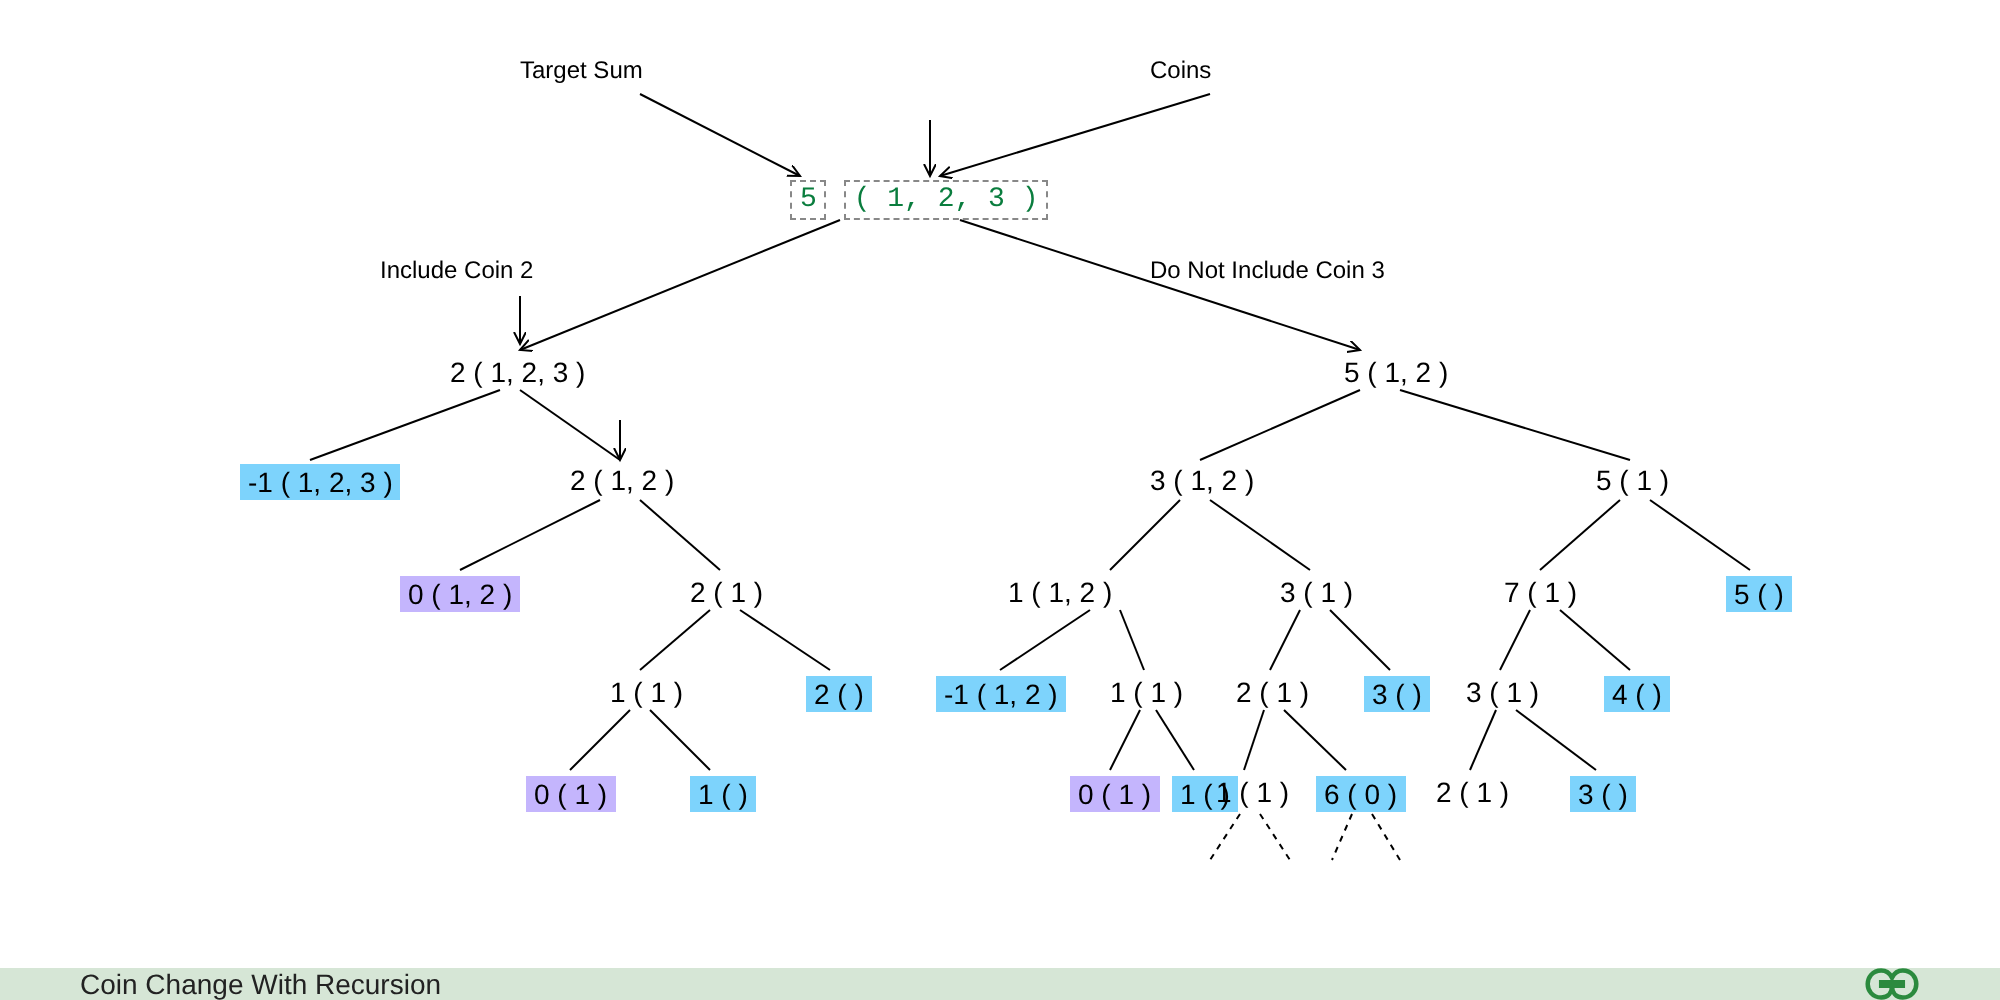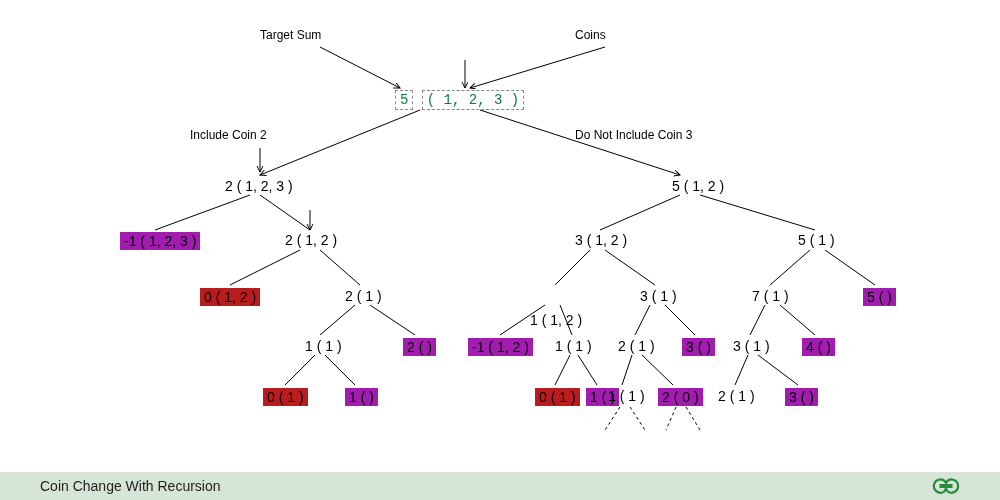--- a/index.html
+++ b/index.html
@@ -1,23 +1,23 @@
 <!DOCTYPE html>
 <html><head>
 <meta charset="utf-8">
 <style>
   * { margin: 0; padding: 0; box-sizing: border-box; }
   body { width: 1000px; height: 500px; font-family: Arial, sans-serif; background: #fff; position: relative; overflow: hidden; }
   .label { position: absolute; font-size: 12px; color: #000; }
   .node { position: absolute; font-size: 14px; color: #000; white-space: nowrap; }
   .dashed-box { border: 1px dashed #888; padding: 1px 4px; color: #0a7d3e; font-size: 14px; display: inline-block; }
-  .red-box { background: #a21caf; padding: 1px 4px; }
-  .green-box { background: #b91c1c; padding: 1px 4px; }
+  .red-box { background: #7dd3fc; padding: 1px 4px; }
+  .green-box { background: #c4b5fd; padding: 1px 4px; }
   svg.lines { position: absolute; top: 0; left: 0; width: 1000px; height: 500px; pointer-events: none; }
-  .footer { position: absolute; bottom: 0; left: 0; width: 1000px; height: 28px; background: #d6e6d6; display: flex; align-items: center; padding: 0 40px; justify-content: space-between; }
+  .footer { position: absolute; bottom: 0; left: 0; width: 1000px; height: 16px; background: #d6e6d6; display: flex; align-items: center; padding: 0 40px; justify-content: space-between; }
   .footer-title { font-size: 14px; color: #222; }
   .logo { width: 28px; height: 18px; }
 </style>
 </head>
 <body>
 
 <svg class="lines">
   <defs>
     <marker id="arrow" markerWidth="8" markerHeight="8" refX="6" refY="3" orient="auto">
       <path d="M0,0 L6,3 L0,6" fill="none" stroke="#000" stroke-width="1"></path>
@@ -93,40 +93,40 @@
 <div class="node" style="left:225px; top:178px;">2 ( 1, 2, 3 )</div>
 <div class="node" style="left:660px; top:178px;margin-left:12px;">5 ( 1, 2 )</div>
 
 <div class="node red-box" style="left:120px; top:232px;">-1 ( 1, 2, 3 )</div>
 <div class="node" style="left:285px; top:232px;">2 ( 1, 2 )</div>
 <div class="node" style="left:575px; top:232px;">3 ( 1, 2 )</div>
 <div class="node" style="left:798px; top:232px;">5 ( 1 )</div>
 
 <div class="node green-box" style="left:200px; top:288px;">0 ( 1, 2 )</div>
 <div class="node" style="left:345px; top:288px;">2 ( 1 )</div>
-<div class="node" style="left:530px; top:288px;margin-top:24px;">1 ( 1, 2 )</div>
+<div class="node" style="left:504px; top:288px;">1 ( 1, 2 )</div>
 <div class="node" style="left:640px; top:288px;">3 ( 1 )</div>
 <div class="node" style="left:752px; top:288px;">7 ( 1 )</div>
 <div class="node red-box" style="left:863px; top:288px;">5 ( )</div>
 
 <div class="node" style="left:305px; top:338px;">1 ( 1 )</div>
 <div class="node red-box" style="left:403px; top:338px;">2 ( )</div>
 <div class="node red-box" style="left:468px; top:338px;">-1 ( 1, 2 )</div>
 <div class="node" style="left:555px; top:338px;">1 ( 1 )</div>
 <div class="node" style="left:618px; top:338px;">2 ( 1 )</div>
 <div class="node red-box" style="left:682px; top:338px;">3 ( )</div>
 <div class="node" style="left:733px; top:338px;">3 ( 1 )</div>
 <div class="node red-box" style="left:802px; top:338px;">4 ( )</div>
 
 <div class="node green-box" style="left:263px; top:388px;">0 ( 1 )</div>
 <div class="node red-box" style="left:345px; top:388px;">1 ( )</div>
 <div class="node green-box" style="left:535px; top:388px;">0 ( 1 )</div>
 <div class="node red-box" style="left:586px; top:388px;">1 ( )</div>
 <div class="node" style="left:608px; top:388px;">1 ( 1 )</div>
-<div class="node red-box" style="left:658px; top:388px;">2 ( 0 )</div>
+<div class="node red-box" style="left:658px; top:388px;">6 ( 0 )</div>
 <div class="node" style="left:718px; top:388px;">2 ( 1 )</div>
 <div class="node red-box" style="left:785px; top:388px;">3 ( )</div>
 
 <div class="footer">
   <span class="footer-title">Coin Change With Recursion</span>
   <svg class="logo" viewBox="0 0 60 40">
     <path d="M18 5 C8 5 3 13 3 20 C3 27 8 35 18 35 C26 35 30 29 30 22 L18 22 L18 18 L42 18 L42 22 L30 22 C30 29 34 35 42 35 C52 35 57 27 57 20 C57 13 52 5 42 5 C36 5 32 9 30 13 C28 9 24 5 18 5 Z" fill="none" stroke="#2b8a3e" stroke-width="5"></path>
   </svg>
 </div>
 

